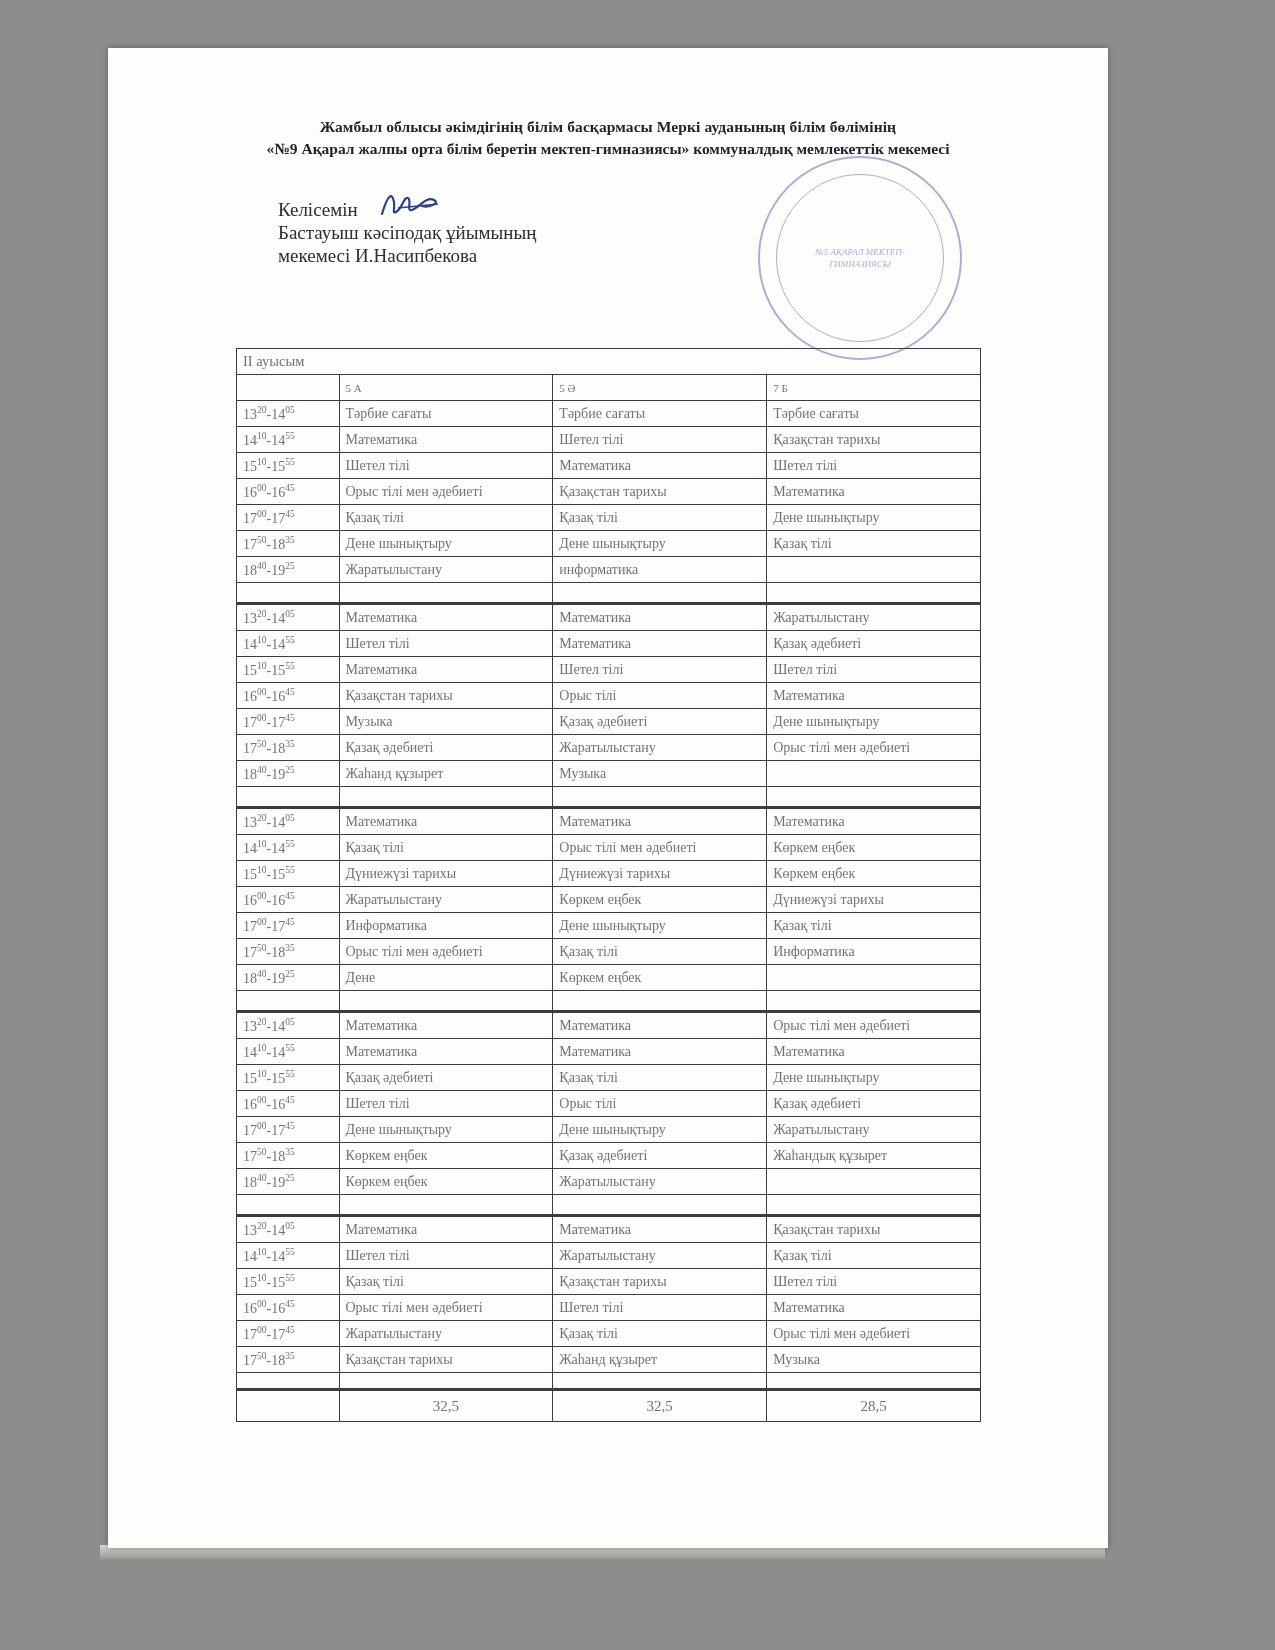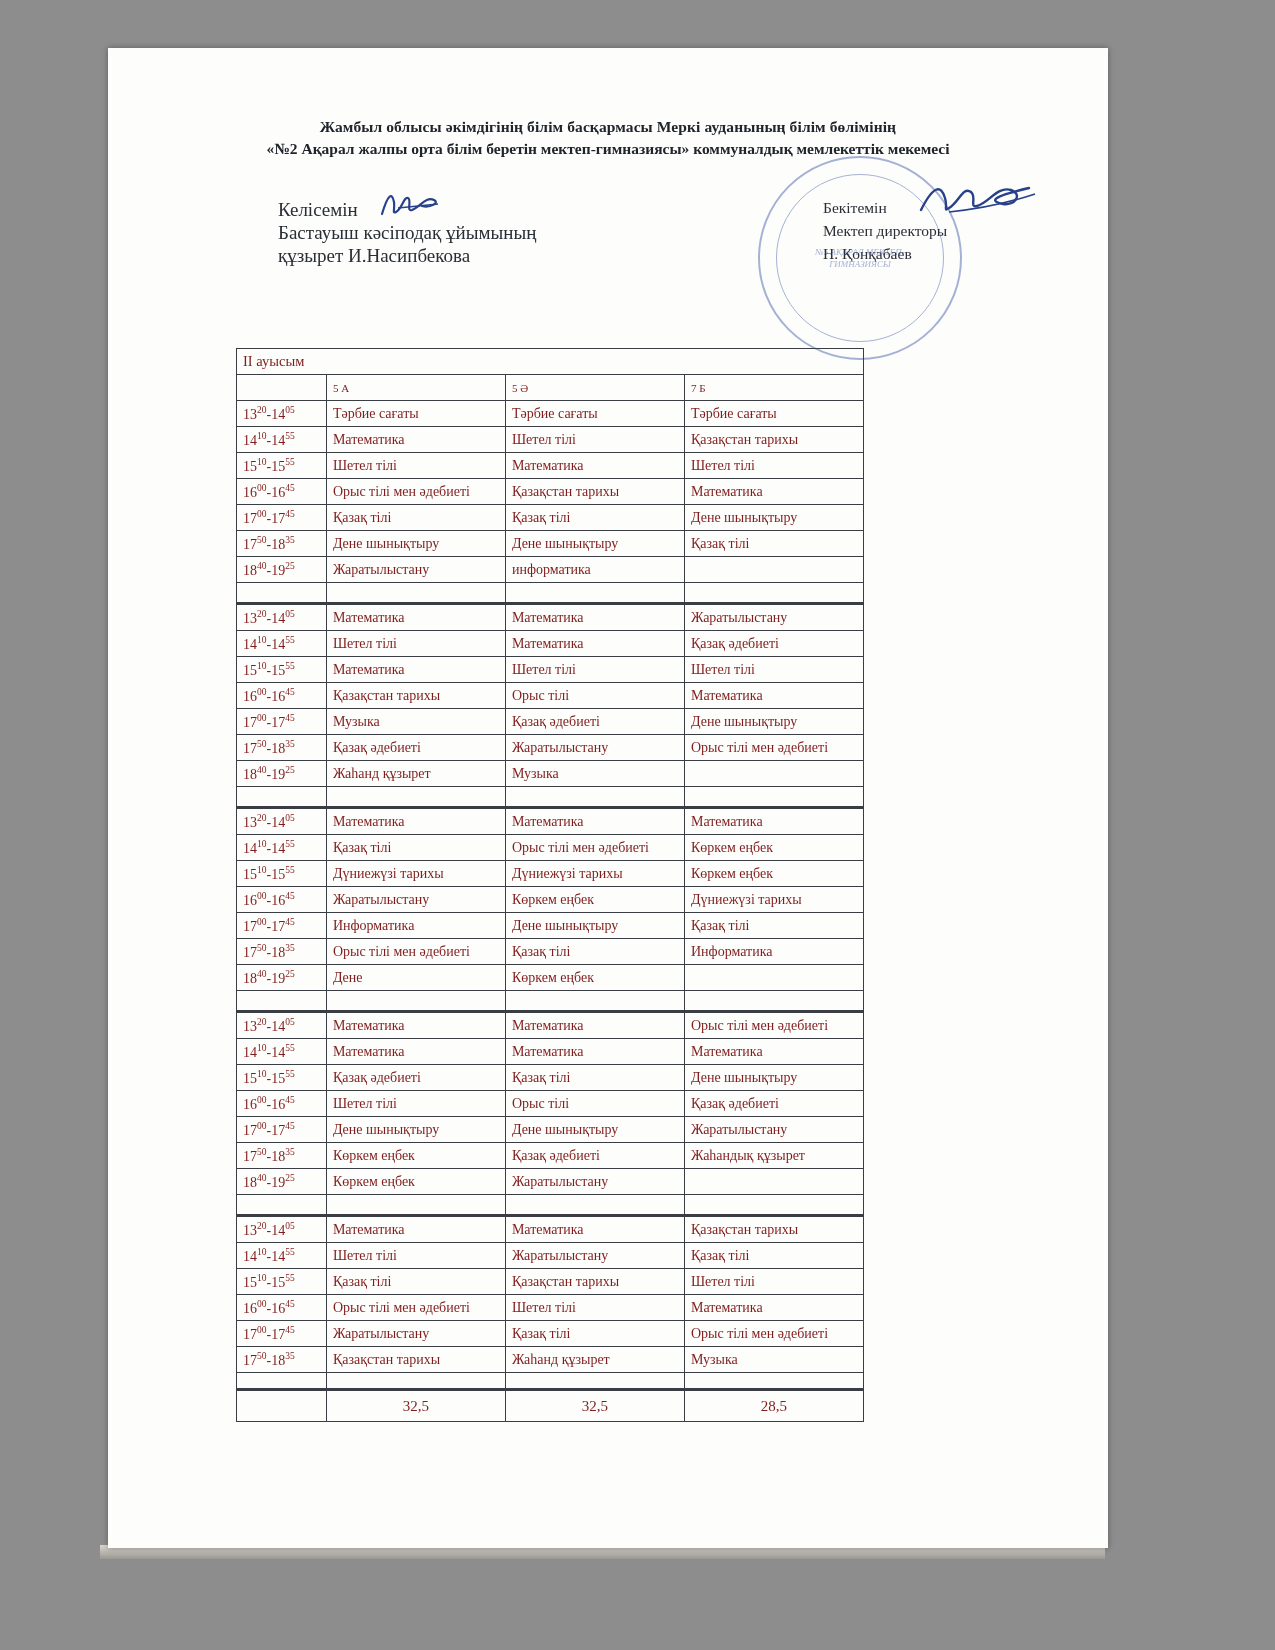--- a/index.html
+++ b/index.html
@@ -118,24 +118,24 @@
     color: #5d74b5;
     width: 120px;
     font-style: italic;
   }
 
   
   table.sched {
     position: absolute;
     left: 128px;
     top: 300px;
-    width: 628px;
+    width: 745px;
     border-collapse: collapse;
     font-size: 14px;
-    color: #7f1d1d;
+    color: #737373;
   }
   table.sched td, table.sched th {
     border: 1px solid #3a3d44;
     padding: 2px 6px;
     height: 21px;
     font-weight: normal;
     text-align: left;
     vertical-align: middle;
   }
   td.time {
@@ -184,50 +184,39 @@
 <body>
 
 <div class="page-shadow-right"></div>
 <div class="page-bottom"></div>
 
 <div class="page">
   <div class="content">
 
     <div class="hdr">
       <div class="l1">Жамбыл облысы әкімдігінің білім басқармасы Меркі ауданының білім бөлімінің</div>
-      <div class="l2">«№2 Ақарал жалпы орта білім беретін мектеп-гимназиясы» коммуналдық мемлекеттік мекемесі</div>
+      <div class="l2">«№9 Ақарал жалпы орта білім беретін мектеп-гимназиясы» коммуналдық мемлекеттік мекемесі</div>
     </div>
 
     <div class="sig-left">
       <div style="position:relative;">
         <span>Келісемін</span>
         <svg class="scribble-left" viewBox="0 0 70 32">
           <path d="M4,26 C10,6 14,4 16,14 C17,22 14,26 18,24 C24,21 26,8 30,10 C34,12 28,24 34,22 C42,19 48,8 56,12 C62,15 52,20 44,18" stroke="#27418a" stroke-width="2.2" fill="none" stroke-linecap="round"></path>
           <path d="M20,20 L60,16" stroke="#27418a" stroke-width="1.6" fill="none"></path>
         </svg>
       </div>
       <div>Бастауыш кәсіподақ ұйымының</div>
-      <div>құзырет И.Насипбекова</div>
+      <div>мекемесі И.Насипбекова</div>
     </div>
 
     <div class="stamp">
       <div class="stamp-inner">№5 АҚАРАЛ МЕКТЕП-ГИМНАЗИЯСЫ</div>
     </div>
 
-    <div class="sig-right">
-      <div style="position:relative;">
-        <span>Бекітемін</span>
-        <svg class="scribble-right" viewBox="0 0 120 40">
-          <path d="M2,30 C14,6 22,4 26,18 C29,28 24,32 30,28 C40,22 44,6 52,12 C58,17 50,28 58,26 C70,23 78,6 92,10 C104,14 96,26 84,24 C74,22 66,18 110,8" stroke="#27418a" stroke-width="2.4" fill="none" stroke-linecap="round"></path>
-          <path d="M30,32 C50,30 80,26 116,14" stroke="#27418a" stroke-width="1.6" fill="none"></path>
-        </svg>
-      </div>
-      <div>Мектеп директоры</div>
-      <div>Н. Қонқабаев</div>
-    </div>
 
     <table class="sched">
       <tbody>
         <tr>
           <td class="shift-title" colspan="4">II ауысым</td>
         </tr>
         <tr>
           <td class="time"></td>
           <td class="subj class-hdr">5 А</td>
           <td class="subj class-hdr">5 Ә</td>

